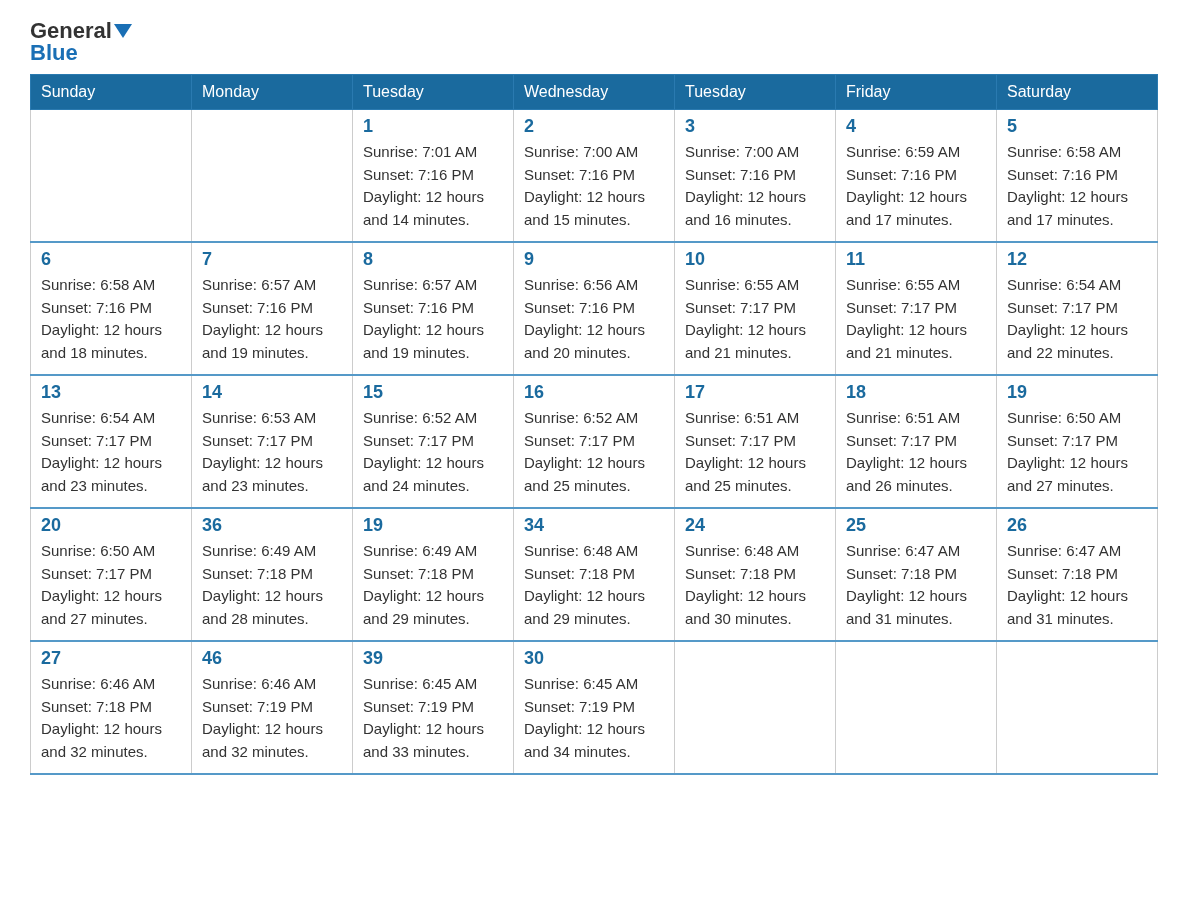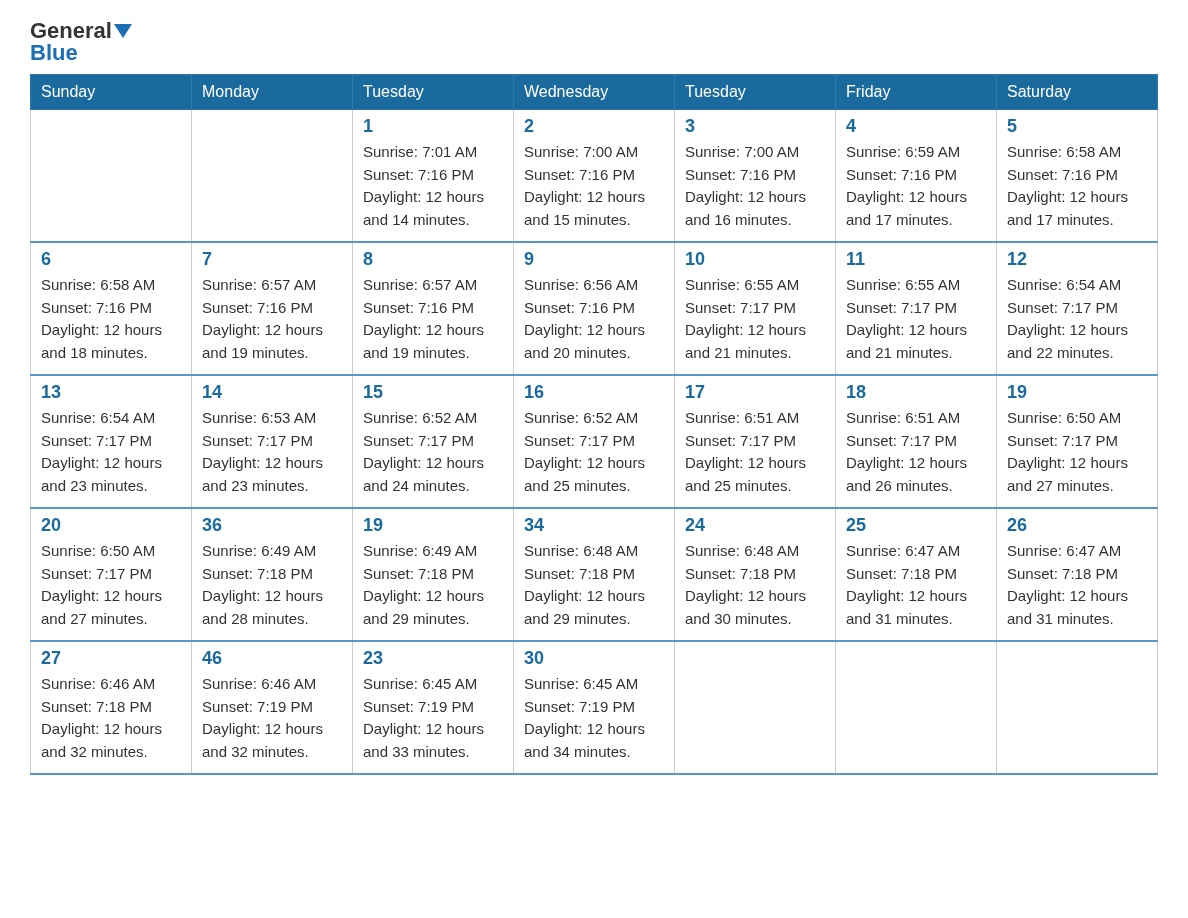--- a/index.html
+++ b/index.html
@@ -328,21 +328,21 @@
 and 32 minutes.</div>
         </td>
         <td>
           <span class="day-number">46</span>
           <div class="day-info" style="white-space: pre-line;">Sunrise: 6:46 AM
 Sunset: 7:19 PM
 Daylight: 12 hours
 and 32 minutes.</div>
         </td>
         <td>
-          <span class="day-number">23</span>
+          <span class="day-number">39</span>
           <div class="day-info" style="white-space: pre-line;">Sunrise: 6:45 AM
 Sunset: 7:19 PM
 Daylight: 12 hours
 and 33 minutes.</div>
         </td>
         <td>
           <span class="day-number">30</span>
           <div class="day-info" style="white-space: pre-line;">Sunrise: 6:45 AM
 Sunset: 7:19 PM
 Daylight: 12 hours

